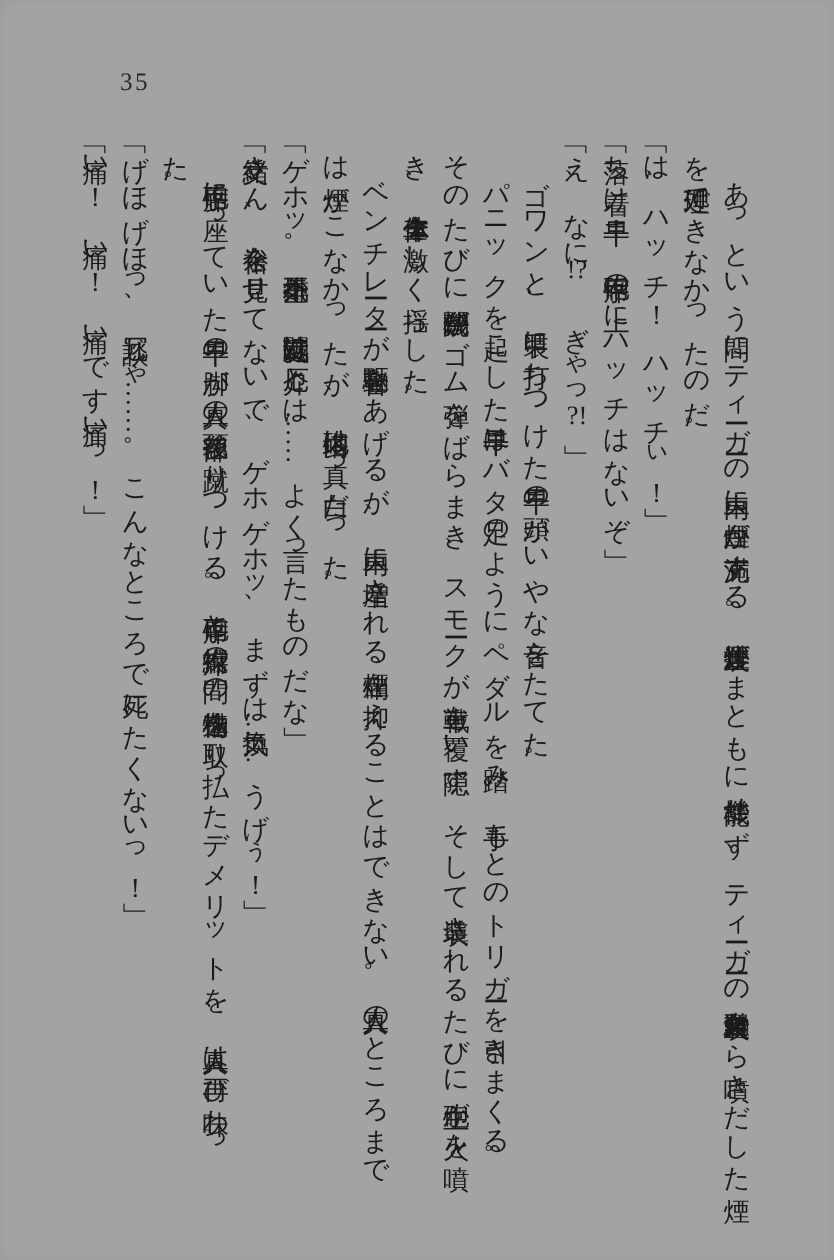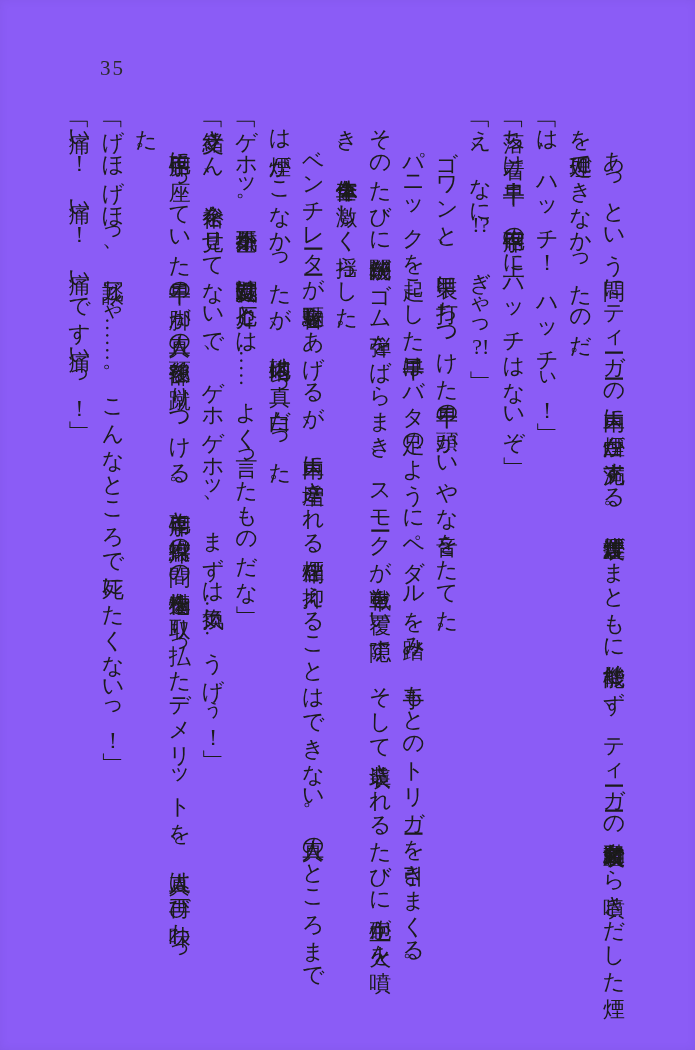--- a/index.html
+++ b/index.html
@@ -6,21 +6,21 @@
     margin: 0;
     padding: 0;
     width: 695px;
     height: 1050px;
     background: #ffffff;
   }
   .page {
     position: relative;
     width: 695px;
     height: 1050px;
-    background: #8b5cf6;
+    background: #a3a3a3;
     box-shadow: inset 0 0 10px rgba(0,0,0,0.05);
     overflow: hidden;
   }
   .page-number {
     position: absolute;
     left: 100px;
     top: 56px;
     font-family: "Liberation Serif", "DejaVu Serif", serif;
     font-size: 21px;
     letter-spacing: 2px;

